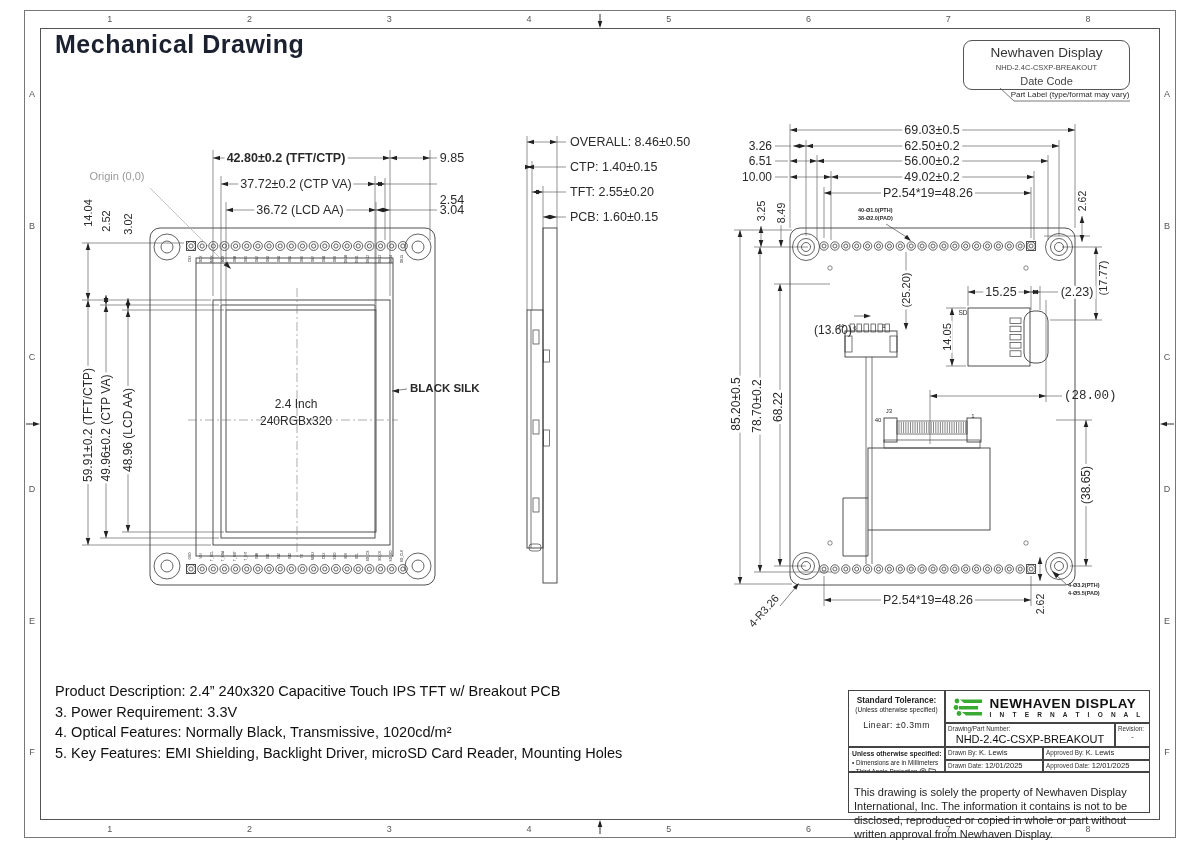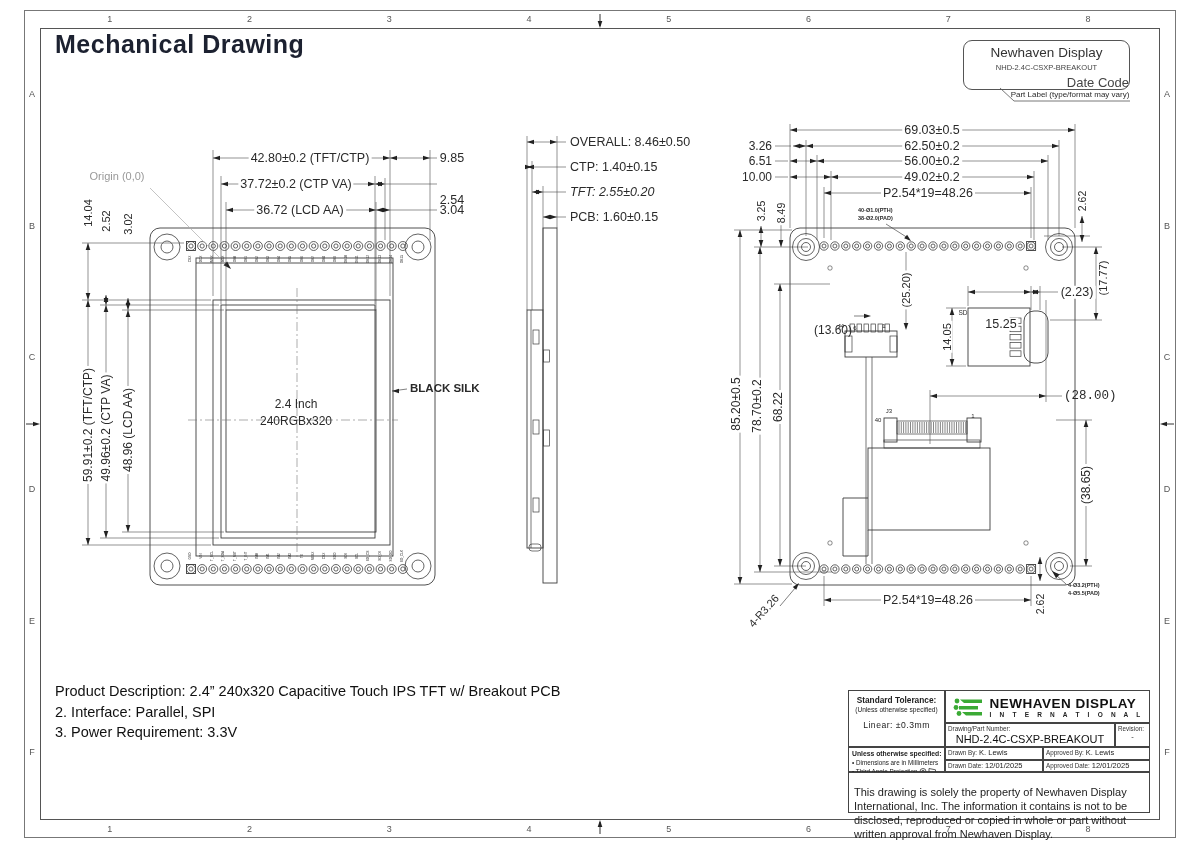--- a/index.html
+++ b/index.html
@@ -8,21 +8,21 @@
   .abs{position:absolute;}
   #outer-border{left:24px;top:10px;width:1150px;height:826px;border:1px solid #777;}
   #inner-frame{left:40px;top:28px;width:1118px;height:790px;border:1px solid #555;}
   .grid-cell{position:absolute;display:flex;align-items:center;justify-content:center;
              font-size:9px;color:#555;}
   #page-title{left:55px;top:30px;font-size:25px;font-weight:700;color:#1c2130;letter-spacing:.5px;}
   #part-label-box{left:963px;top:40px;width:165px;height:48px;border:1.2px solid #555;border-radius:9px;
                   text-align:center;}
   #part-label-box .l1{font-size:13.5px;margin-top:4px;color:#333;}
   #part-label-box .l2{font-size:7.5px;margin-top:3px;color:#444;}
-  #part-label-box .l3{font-size:13px;margin-top:3px;color:#444;text-align:right;}
+  #part-label-box .l3{font-size:11px;margin-top:3px;color:#444;}
   .ann{position:absolute;white-space:nowrap;color:#2a2a2a;line-height:1;}
   .ann.bg{background:#fff;padding:0 2px;}
   #svg-layer{left:0;top:0;}
   #notes{left:55px;top:681px;font-size:14.5px;line-height:20.5px;color:#111;}
   
   #title-block{left:848px;top:690px;width:302px;height:123px;font-size:7px;color:#222;}
   .tb-cell{position:absolute;border:0.8px solid #444;box-sizing:border-box;background:#fff;}
   .tb-label{font-size:6.3px;color:#333;padding:1px 2px 0 2px;}
   .tb-val{font-size:7.5px;text-align:center;}
   #tb-company{font-weight:700;font-size:13.5px;letter-spacing:.5px;color:#111;}
@@ -511,39 +511,39 @@
       <line x1="1040" y1="557" x2="1040" y2="581" stroke="#4a4a4a" stroke-width="0.6"></line>
       <polygon points="1040,557 1042.3,564 1037.7,564" fill="#222"></polygon>
       <polygon points="1040,581 1037.7,574 1042.3,574" fill="#222"></polygon>
       <line x1="780" y1="606" x2="796" y2="587" stroke="#4a4a4a" stroke-width="0.7"></line>
       <polygon points="799,583 796.2623889513678,589.8407226041119 792.7385845130206,586.8838995995537" fill="#222"></polygon>
       <line x1="1000" y1="88" x2="1014" y2="101" stroke="#555" stroke-width="0.8"></line>
       <line x1="1014" y1="101" x2="1130" y2="101" stroke="#555" stroke-width="0.8"></line>
     </svg>
 
   <div id="ann-layer">
-      <div class="ann bg" style="left: 310px; top: 158px; font-size: 12.5px; transform: translate(-50%, -50%);">42.80±0.2 (TFT/CTP)</div>
+      <div class="ann bg" style="left: 286px; top: 158px; font-size: 12.5px; transform: translate(-50%, -50%); font-weight: bold;">42.80±0.2 (TFT/CTP)</div>
       <div class="ann" style="left: 452px; top: 158px; font-size: 12.5px; transform: translate(-50%, -50%);">9.85</div>
       <div class="ann bg" style="left: 296px; top: 184px; font-size: 12.5px; transform: translate(-50%, -50%);">37.72±0.2 (CTP VA)</div>
       <div class="ann" style="left: 452px; top: 200px; font-size: 12.5px; transform: translate(-50%, -50%);">2.54</div>
       <div class="ann bg" style="left: 300px; top: 210px; font-size: 12.5px; transform: translate(-50%, -50%);">36.72 (LCD AA)</div>
       <div class="ann" style="left: 452px; top: 210px; font-size: 12.5px; transform: translate(-50%, -50%);">3.04</div>
       <div class="ann bg" style="left: 117px; top: 176px; font-size: 11px; color: rgb(153, 153, 153); transform: translate(-50%, -50%);">Origin (0,0)</div>
       <div class="ann bg" style="left: 88px; top: 213px; font-size: 11px; transform: translate(-50%, -50%) rotate(-90deg);">14.04</div>
       <div class="ann bg" style="left: 106px; top: 221px; font-size: 11px; transform: translate(-50%, -50%) rotate(-90deg);">2.52</div>
       <div class="ann bg" style="left: 128px; top: 224px; font-size: 11px; transform: translate(-50%, -50%) rotate(-90deg);">3.02</div>
       <div class="ann bg" style="left: 88px; top: 425px; font-size: 12px; transform: translate(-50%, -50%) rotate(-90deg);">59.91±0.2 (TFT/CTP)</div>
       <div class="ann bg" style="left: 106px; top: 428px; font-size: 12px; transform: translate(-50%, -50%) rotate(-90deg);">49.96±0.2 (CTP VA)</div>
       <div class="ann bg" style="left: 128px; top: 430px; font-size: 12px; transform: translate(-50%, -50%) rotate(-90deg);">48.96 (LCD AA)</div>
       <div class="ann" style="left: 296px; top: 404px; font-size: 12px; transform: translate(-50%, -50%);">2.4 Inch</div>
       <div class="ann" style="left: 296px; top: 421px; font-size: 12px; transform: translate(-50%, -50%);">240RGBx320</div>
       <div class="ann" style="left: 410px; top: 389px; font-size: 11.5px; transform: translate(0px, -50%); font-weight: bold;">BLACK SILK</div>
       <div class="ann" style="left: 570px; top: 142px; font-size: 12.5px; transform: translate(0px, -50%);">OVERALL: 8.46±0.50</div>
       <div class="ann" style="left: 570px; top: 167px; font-size: 12.5px; transform: translate(0px, -50%);">CTP: 1.40±0.15</div>
-      <div class="ann" style="left: 570px; top: 192px; font-size: 12.5px; transform: translate(0px, -50%); font-style: italic;">TFT: 2.55±0.20</div>
+      <div class="ann" style="left: 570px; top: 192px; font-size: 12.5px; transform: translate(0px, -50%);">TFT: 2.55±0.20</div>
       <div class="ann" style="left: 570px; top: 217px; font-size: 12.5px; transform: translate(0px, -50%);">PCB: 1.60±0.15</div>
       <div class="ann bg" style="left: 932px; top: 130px; font-size: 12.5px; transform: translate(-50%, -50%);">69.03±0.5</div>
       <div class="ann bg" style="left: 932px; top: 146px; font-size: 12.5px; transform: translate(-50%, -50%);">62.50±0.2</div>
       <div class="ann bg" style="left: 932px; top: 161px; font-size: 12.5px; transform: translate(-50%, -50%);">56.00±0.2</div>
       <div class="ann bg" style="left: 932px; top: 177px; font-size: 12.5px; transform: translate(-50%, -50%);">49.02±0.2</div>
       <div class="ann bg" style="left: 928px; top: 193px; font-size: 12.5px; transform: translate(-50%, -50%);">P2.54*19=48.26</div>
       <div class="ann" style="left: 772px; top: 146px; font-size: 12px; transform: translate(-100%, -50%);">3.26</div>
       <div class="ann" style="left: 772px; top: 161px; font-size: 12px; transform: translate(-100%, -50%);">6.51</div>
       <div class="ann" style="left: 772px; top: 177px; font-size: 12px; transform: translate(-100%, -50%);">10.00</div>
       <div class="ann bg" style="left: 761px; top: 211px; font-size: 10.5px; transform: translate(-50%, -50%) rotate(-90deg);">3.25</div>
@@ -551,21 +551,21 @@
       <div class="ann bg" style="left: 1082px; top: 201px; font-size: 10.5px; transform: translate(-50%, -50%) rotate(-90deg);">2.62</div>
       <div class="ann bg" style="left: 1103px; top: 278px; font-size: 11px; transform: translate(-50%, -50%) rotate(-90deg);">(17.77)</div>
       <div class="ann" style="left: 858px; top: 211px; font-size: 5.5px; font-weight: 700; transform: translate(0px, -50%);">40-Ø1.0(PTH)</div>
       <div class="ann" style="left: 858px; top: 219px; font-size: 5.5px; font-weight: 700; transform: translate(0px, -50%);">38-Ø2.0(PAD)</div>
       <div class="ann" style="left: 852px; top: 312px; font-size: 12px; transform: translate(-100%, -50%); margin-top: 18px;">(13.60)</div>
       <div class="ann bg" style="left: 906px; top: 290px; font-size: 11px; transform: translate(-50%, -50%) rotate(-90deg);">(25.20)</div>
       <div class="ann" style="left: 841px; top: 326px; font-size: 6px; transform: translate(-50%, -50%);">J4</div>
       <div class="ann" style="left: 855px; top: 328px; font-size: 6px; transform: translate(-50%, -50%);">6</div>
       <div class="ann" style="left: 884px; top: 326px; font-size: 6px; transform: translate(-50%, -50%);">1</div>
       <div class="ann" style="left: 963px; top: 313px; font-size: 6.5px; transform: translate(-50%, -50%);">SD</div>
-      <div class="ann bg" style="left: 1001px; top: 292px; font-size: 12.5px; transform: translate(-50%, -50%); margin-top: 32px;">15.25</div>
+      <div class="ann bg" style="left: 1001px; top: 292px; font-size: 12.5px; transform: translate(-50%, -50%);">15.25</div>
       <div class="ann bg" style="left: 1077px; top: 292px; font-size: 12.5px; transform: translate(-50%, -50%);">(2.23)</div>
       <div class="ann bg" style="left: 947px; top: 337px; font-size: 11px; transform: translate(-50%, -50%) rotate(-90deg);">14.05</div>
       <div class="ann bg" style="left: 736px; top: 404px; font-size: 12px; transform: translate(-50%, -50%) rotate(-90deg);">85.20±0.5</div>
       <div class="ann bg" style="left: 757px; top: 406px; font-size: 12px; transform: translate(-50%, -50%) rotate(-90deg);">78.70±0.2</div>
       <div class="ann bg" style="left: 778px; top: 407px; font-size: 12px; transform: translate(-50%, -50%) rotate(-90deg);">68.22</div>
       <div class="ann" style="left: 889px; top: 411px; font-size: 6px; transform: translate(-50%, -50%);">J3</div>
       <div class="ann" style="left: 878px; top: 420px; font-size: 6px; transform: translate(-50%, -50%);">40</div>
       <div class="ann" style="left: 973px; top: 416px; font-size: 6px; transform: translate(-50%, -50%);">1</div>
       <div class="ann" style="left: 1064px; top: 396px; font-size: 12.5px; transform: translate(0px, -50%); font-family: Liberation Mono, monospace;">(28.00)</div>
       <div class="ann bg" style="left: 1086px; top: 485px; font-size: 12px; transform: translate(-50%, -50%) rotate(-90deg);">(38.65)</div>
@@ -611,22 +611,23 @@
       <div class="ann" style="left: 347.1px; top: 556px; font-size: 3.2px; transform: translate(-50%, -50%) rotate(-90deg);">SDI</div>
       <div class="ann" style="left: 358.25px; top: 556px; font-size: 3.2px; transform: translate(-50%, -50%) rotate(-90deg);">SCL</div>
       <div class="ann" style="left: 369.4px; top: 556px; font-size: 3.2px; transform: translate(-50%, -50%) rotate(-90deg);">SD_CS</div>
       <div class="ann" style="left: 380.55px; top: 556px; font-size: 3.2px; transform: translate(-50%, -50%) rotate(-90deg);">SD_DI</div>
       <div class="ann" style="left: 391.7px; top: 556px; font-size: 3.2px; transform: translate(-50%, -50%) rotate(-90deg);">SD_DO</div>
       <div class="ann" style="left: 402.85px; top: 556px; font-size: 3.2px; transform: translate(-50%, -50%) rotate(-90deg);">SD_CLK</div>
     </div>
 
   <div class="abs" id="notes">
       <div>Product Description: 2.4” 240x320 Capacitive Touch IPS TFT w/ Breakout PCB</div>
-      <div>2. Interface: Parallel, SPI</div>
       <div>3. Power Requirement: 3.3V</div>
+      <div>4. Optical Features: Normally Black, Transmissive, 1020cd/m²</div>
+      <div>5. Key Features: EMI Shielding, Backlight Driver, microSD Card Reader, Mounting Holes</div>
     </div>
 
   <div class="abs" id="title-block">
     <div class="tb-cell" style="left:0;top:0;width:97px;height:57px;">
       <div class="tol-title" style="text-align:center;margin-top:4px;">Standard Tolerance:</div>
       <div class="tol-note" style="text-align:center;">(Unless otherwise specified)</div>
       <div class="tol-lin" style="text-align:center;">Linear:   ±0.3mm</div>
     </div>
     <div class="tb-cell" style="left:97px;top:0;width:205px;height:33px;display:flex;align-items:center;justify-content:center;">
       <svg width="34" height="24" style="margin-right:4px;">

